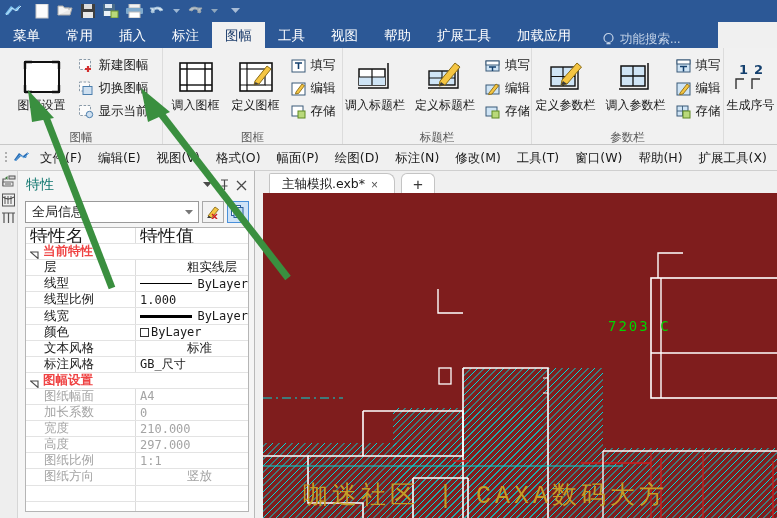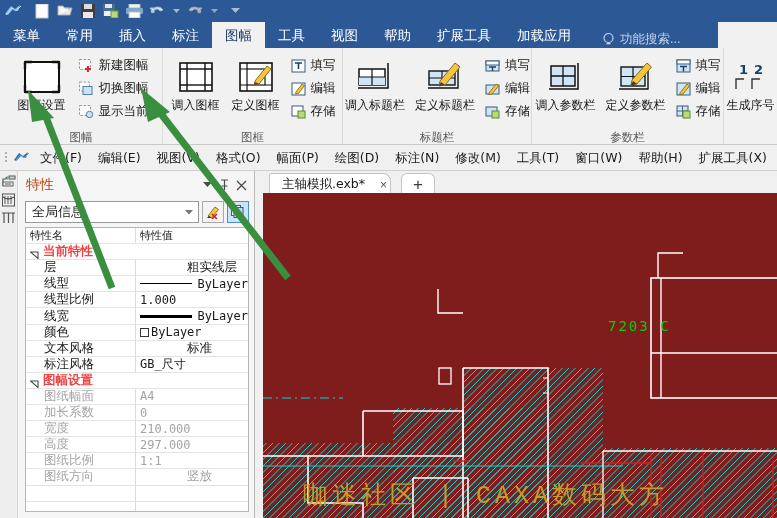--- a/index.html
+++ b/index.html
@@ -106,21 +106,21 @@
   
   .props {
     position:absolute; left:18px; top:171px; width:237px; height:347px;
     background:#f5f5f5; border-right:1px solid #b9b9b9;
     display:flex; flex-direction:column;
   }
   .props-head {
     height:28px; display:flex; align-items:center; padding:0 4px 0 8px;
   }
   .props-title {
-    font-size:14px; color:#c2410c; flex:1;
+    font-size:14px; color:#0f766e; flex:1;
     font-family:"DejaVu Sans","Liberation Sans",sans-serif;
   }
   .phbtn { width:17px; height:17px; display:flex; align-items:center; justify-content:center; }
   .props-toolbar {
     height:26px; display:flex; align-items:center; gap:3px; padding:0 5px 0 7px;
   }
   .combo {
     flex:1; height:22px; background:#fff; border:1px solid #9a9a9a;
     display:flex; align-items:center; padding:0 2px 0 6px;
   }
@@ -133,41 +133,41 @@
     width:22px; height:22px; border:1px solid #a9a9a9; background:#f3f3f3;
     display:flex; align-items:center; justify-content:center;
   }
   .tbtn.sel { background:#cfe3f7; border-color:#4a90d9; }
 
   .grid { flex:1; margin:2px 5px 6px 7px; background:#fff; border:1px solid #b5b5b5; overflow:hidden; }
   .grow { display:flex; height:16.1px; border-bottom:1px solid #e3e3e3; align-items:center; }
   .gc1 { width:110px; border-right:1px solid #dcdcdc; height:100%; display:flex; align-items:center; padding-left:4px; overflow:hidden; }
   .gc2 { flex:1; height:100%; display:flex; align-items:center; padding-left:4px; overflow:hidden; }
   .ghdr { background:#fff; font-weight:normal; }
-  .ghdr .gc1, .ghdr .gc2 { font-size:11px; color:#1a1a1a; font-family:"DejaVu Sans","Liberation Sans",sans-serif; }
+  .ghdr .gc1, .ghdr .gc2 { font-size:18px; color:#1a1a1a; font-family:"DejaVu Sans","Liberation Sans",sans-serif; }
   .gsec .gc1 { font-weight:bold; font-size:12.5px; color:#ef4444; padding-left:4px; display:flex; align-items:center; gap:4px;
                font-family:"DejaVu Sans","Liberation Sans",sans-serif; }
   .gname { font-size:12.5px; color:#1a1a1a; padding-left:14px; font-family:"DejaVu Sans","Liberation Sans",sans-serif; }
   .gval { font-size:12px; color:#1a1a1a; font-family:"DejaVu Sans Mono","Liberation Mono",monospace; }
   .gval.cjk { font-family:"DejaVu Sans","Liberation Sans",sans-serif; font-size:12.5px;margin-left:47px; }
   .dis .gname, .dis .gval { color:#a4a4a4; }
   .tri { width:9px; height:9px; display:inline-block; }
   .swatch { width:9px; height:9px; border:1px solid #333; background:#fff; display:inline-block; margin-right:2px; vertical-align:-1px; }
   .lt-solid { display:inline-block; width:56px; height:0; border-top:1px solid #000; vertical-align:3px; margin-right:5px; }
   .lw-solid { display:inline-block; width:56px; height:0; border-top:3px solid #000; vertical-align:4px; margin-right:5px; }
 
   
   .doctabs {
     position:absolute; left:255px; top:171px; width:522px; height:24px;
     background:#f0f0f0;
   }
   .dtab {
     position:absolute; left:14px; top:2px; height:22px;
     background:#fff; border:1px solid #c4c4c4; border-bottom:none;
-    display:flex; align-items:center; padding:0 1px 0 12px; gap:13px;
+    display:flex; align-items:center; padding:0 14px 0 12px; gap:4px;
     border-top-left-radius:2px; border-top-right-radius:8px;
   }
   .dtab-lbl { font-size:12.5px; color:#1a1a1a; font-family:"DejaVu Sans","Liberation Sans",sans-serif; }
   .dtab-x { font-size:12px; color:#555; padding:0 2px; }
   .dtab-add {
     position:absolute; left:146px; top:2px; width:34px; height:22px;
     background:#fff; border:1px solid #c4c4c4; border-bottom:none;
     display:flex; align-items:center; justify-content:center;
     font-size:17px; color:#3a3a3a; line-height:1;
     border-top-left-radius:6px; border-top-right-radius:6px;
@@ -450,38 +450,38 @@
         </div>
       </div>
       <div class="rgroup-title">标题栏</div>
     </div>
 
     <div class="rgroup" style="width:192px">
       <div class="rgroup-body">
         <div class="bigbtn" style="width:66px">
           <span class="glyph">
             <svg width="44" height="36" viewBox="0 0 44 36">
-              <rect x="7" y="7" width="24" height="20" fill="#cfe4f5" stroke="#111" stroke-width="1.5"></rect>
-              <path d="M19 7 L19 27 M7 17 L31 17" stroke="#111" stroke-width="1.3"></path>
-              <path d="M34 4 L34 30 L5 30" stroke="#111" stroke-width="1.5" fill="none"></path>
-            </svg>
-          </span>
-          <span class="lbl">调入参数栏</span>
-        </div>
-        <div class="bigbtn" style="width:66px">
-          <span class="glyph">
-            <svg width="44" height="36" viewBox="0 0 44 36">
               <rect x="7" y="8" width="24" height="19" fill="#cfe4f5" stroke="#111" stroke-width="1.4"></rect>
               <path d="M19 8 L19 27 M7 17.5 L31 17.5" stroke="#111" stroke-width="1.2"></path>
               <path d="M34 5 L34 30 L5 30" stroke="#111" stroke-width="1.4" fill="none"></path>
               <path d="M18 21 L33 4 L37.5 8 L23 25 L17 26 Z" fill="#f5c542" stroke="#8a6b14" stroke-width="1"></path>
               <path d="M17 26 L23 25 L19 22 Z" fill="#3a3a3a"></path>
             </svg>
           </span>
           <span class="lbl">定义参数栏</span>
+        </div>
+        <div class="bigbtn" style="width:66px">
+          <span class="glyph">
+            <svg width="44" height="36" viewBox="0 0 44 36">
+              <rect x="7" y="7" width="24" height="20" fill="#cfe4f5" stroke="#111" stroke-width="1.5"></rect>
+              <path d="M19 7 L19 27 M7 17 L31 17" stroke="#111" stroke-width="1.3"></path>
+              <path d="M34 4 L34 30 L5 30" stroke="#111" stroke-width="1.5" fill="none"></path>
+            </svg>
+          </span>
+          <span class="lbl">调入参数栏</span>
         </div>
         <div class="smallcol">
           <div class="smallbtn">
             <span class="sglyph">
               <svg width="15" height="14" viewBox="0 0 15 14">
                   <rect x="1" y="1" width="13" height="12" fill="#cfe4f5" stroke="#3a5a78"></rect>
                   <rect x="1" y="1" width="13" height="4" fill="#fff" stroke="#3a5a78"></rect>
                   <path d="M4 7.5 L11 7.5 M7.5 7.5 L7.5 12.5" stroke="#14406e" stroke-width="1.5"></path>
                 </svg>
             </span>

